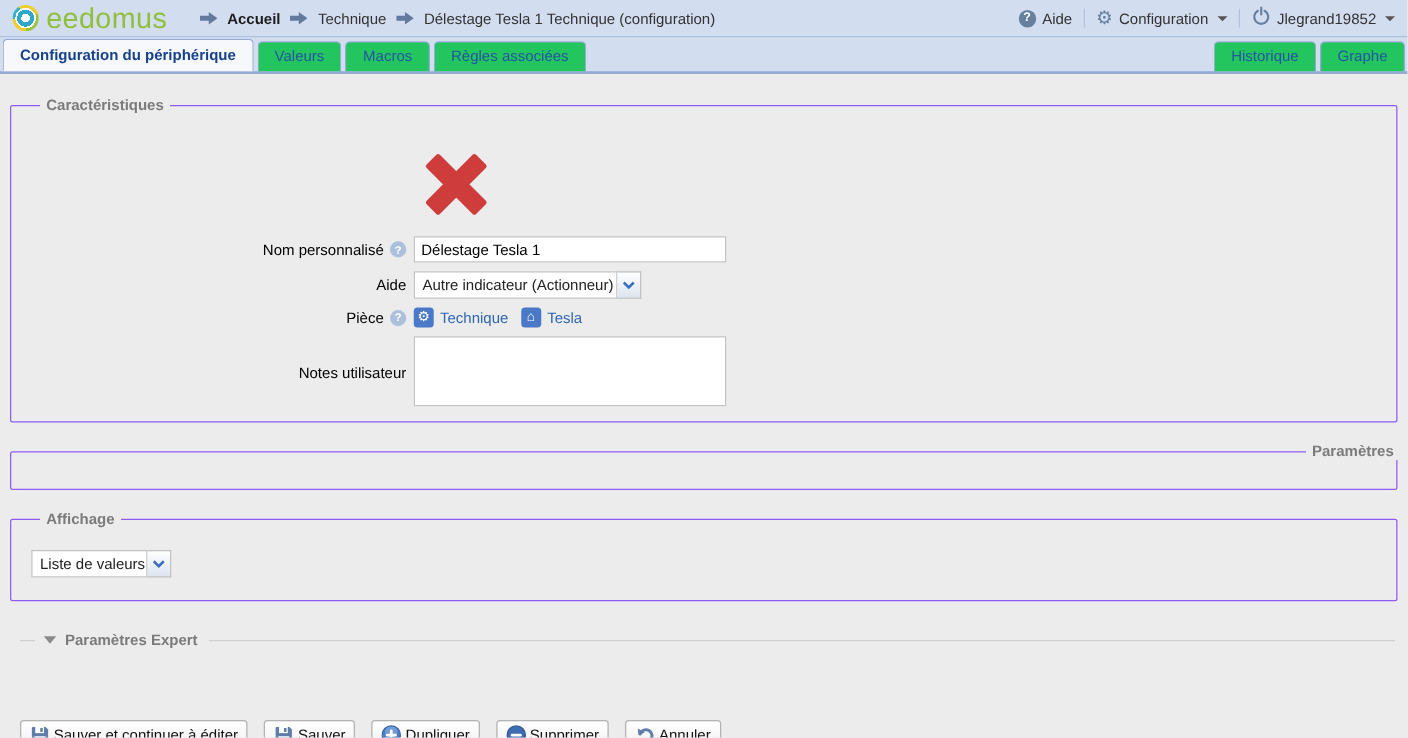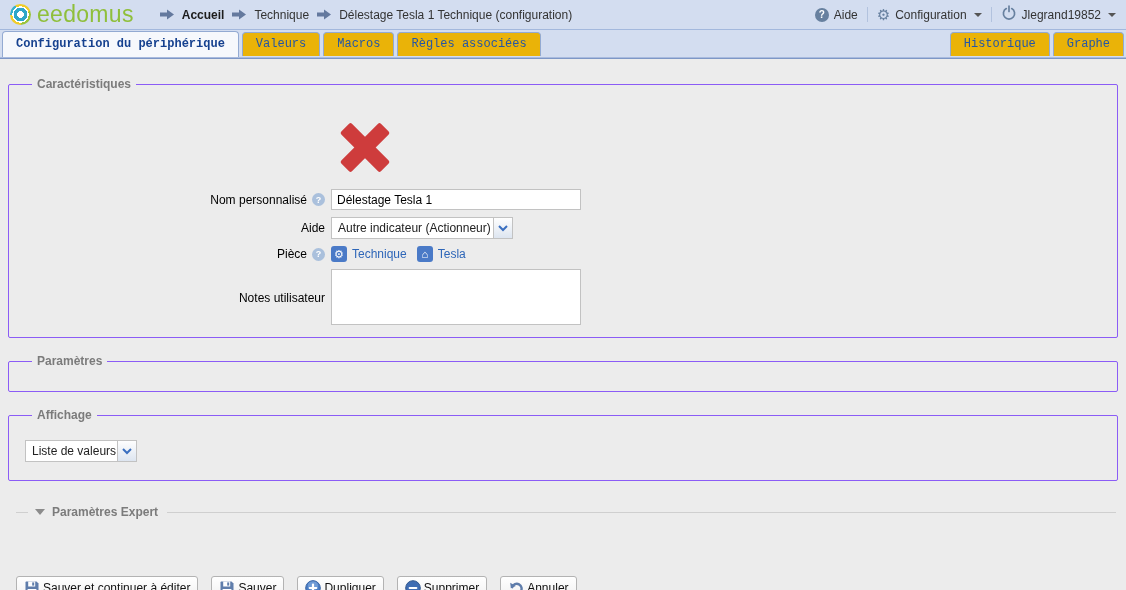--- a/index.html
+++ b/index.html
@@ -32,23 +32,23 @@
   .hsep { width:1px; height:15px; background:#b2c2de; }
   .hitem { display:flex; align-items:center; gap:5px; cursor:pointer; }
   .qicon {
     width:14px; height:14px; border-radius:50%; background:#67809f; color:#fff;
     font-size:10px; font-weight:bold; display:flex; align-items:center; justify-content:center;
   }
   .gear-glyph { color:#67809f; font-size:15px; line-height:14px; }
   .caret { width:0; height:0; border-left:4px solid transparent; border-right:4px solid transparent; border-top:4px solid #555; margin-left:2px; }
 
   
-  .tabbar { height:27px; background:#d3ddf0; display:flex; align-items:center; padding:0 2px; gap:3px;font-family:Liberation Mono, monospace; }
+  .tabbar { height:27px; background:#d3ddf0; display:flex; align-items:flex-end; padding:0 2px; gap:3px; }
   .tab {
-    height:24px; line-height:23px; padding:0 13px; background:#eab308;
+    height:24px; line-height:23px; padding:0 13px; background:#22c55e;
     border:1px solid #93aad2; border-bottom:none; border-radius:4px 4px 0 0;
     color:#2456a5; cursor:pointer; white-space:nowrap;
   }
   .tab.active { background:#f6f8fc; color:#16418f; font-weight:bold; height:26px; line-height:25px; }
   .tab-spacer { flex:1; }
   .tab-underline { height:2px; background:#7e97c6; border-top:1px solid #a9bbde; }
 
   
   .content { padding:2px 8px 0; }
   fieldset { border:1px solid #8b5cf6; border-radius:2px; margin:16px 0 0; padding:4px 10px 12px; }
@@ -84,21 +84,21 @@
     width:19px; height:22px; border:1px solid #c2c2c2; border-left:none;
     background:linear-gradient(#fefefe,#dde5f0); display:flex; align-items:center; justify-content:center; cursor:pointer;
   }
   .piece-links { display:flex; align-items:center; gap:5px; margin-left:6px; }
   .roomicon {
     width:16px; height:16px; border-radius:3px; background:#4a7ac7; color:#fff;
     font-size:11px; line-height:16px; text-align:center; display:inline-block;
   }
   .room-link { color:#2e66b8; margin-right:5px; }
 
-  fieldset.empty { height:38px; }
+  fieldset.empty { height:38px;text-align:right; }
   .affichage-row { margin:14px 0 6px; }
   .flabel.narrow { width:268px; }
 
   .expert { margin:24px 0 0 8px; display:flex; align-items:center; color:#7b7b7b; font-weight:bold; cursor:pointer; }
   .exp-dash { width:12px; height:1px; background:#cfcfcf; margin-right:7px; }
   .exp-tri { width:0; height:0; border-left:5px solid transparent; border-right:5px solid transparent; border-top:6px solid #8b8b8b; margin-right:7px; }
   .exp-line { flex:1; height:1px; background:#cfcfcf; margin-left:9px; margin-right:2px; }
 
   .footer { margin-top:57px; padding-left:8px; display:flex; gap:13px; }
   .btn {

